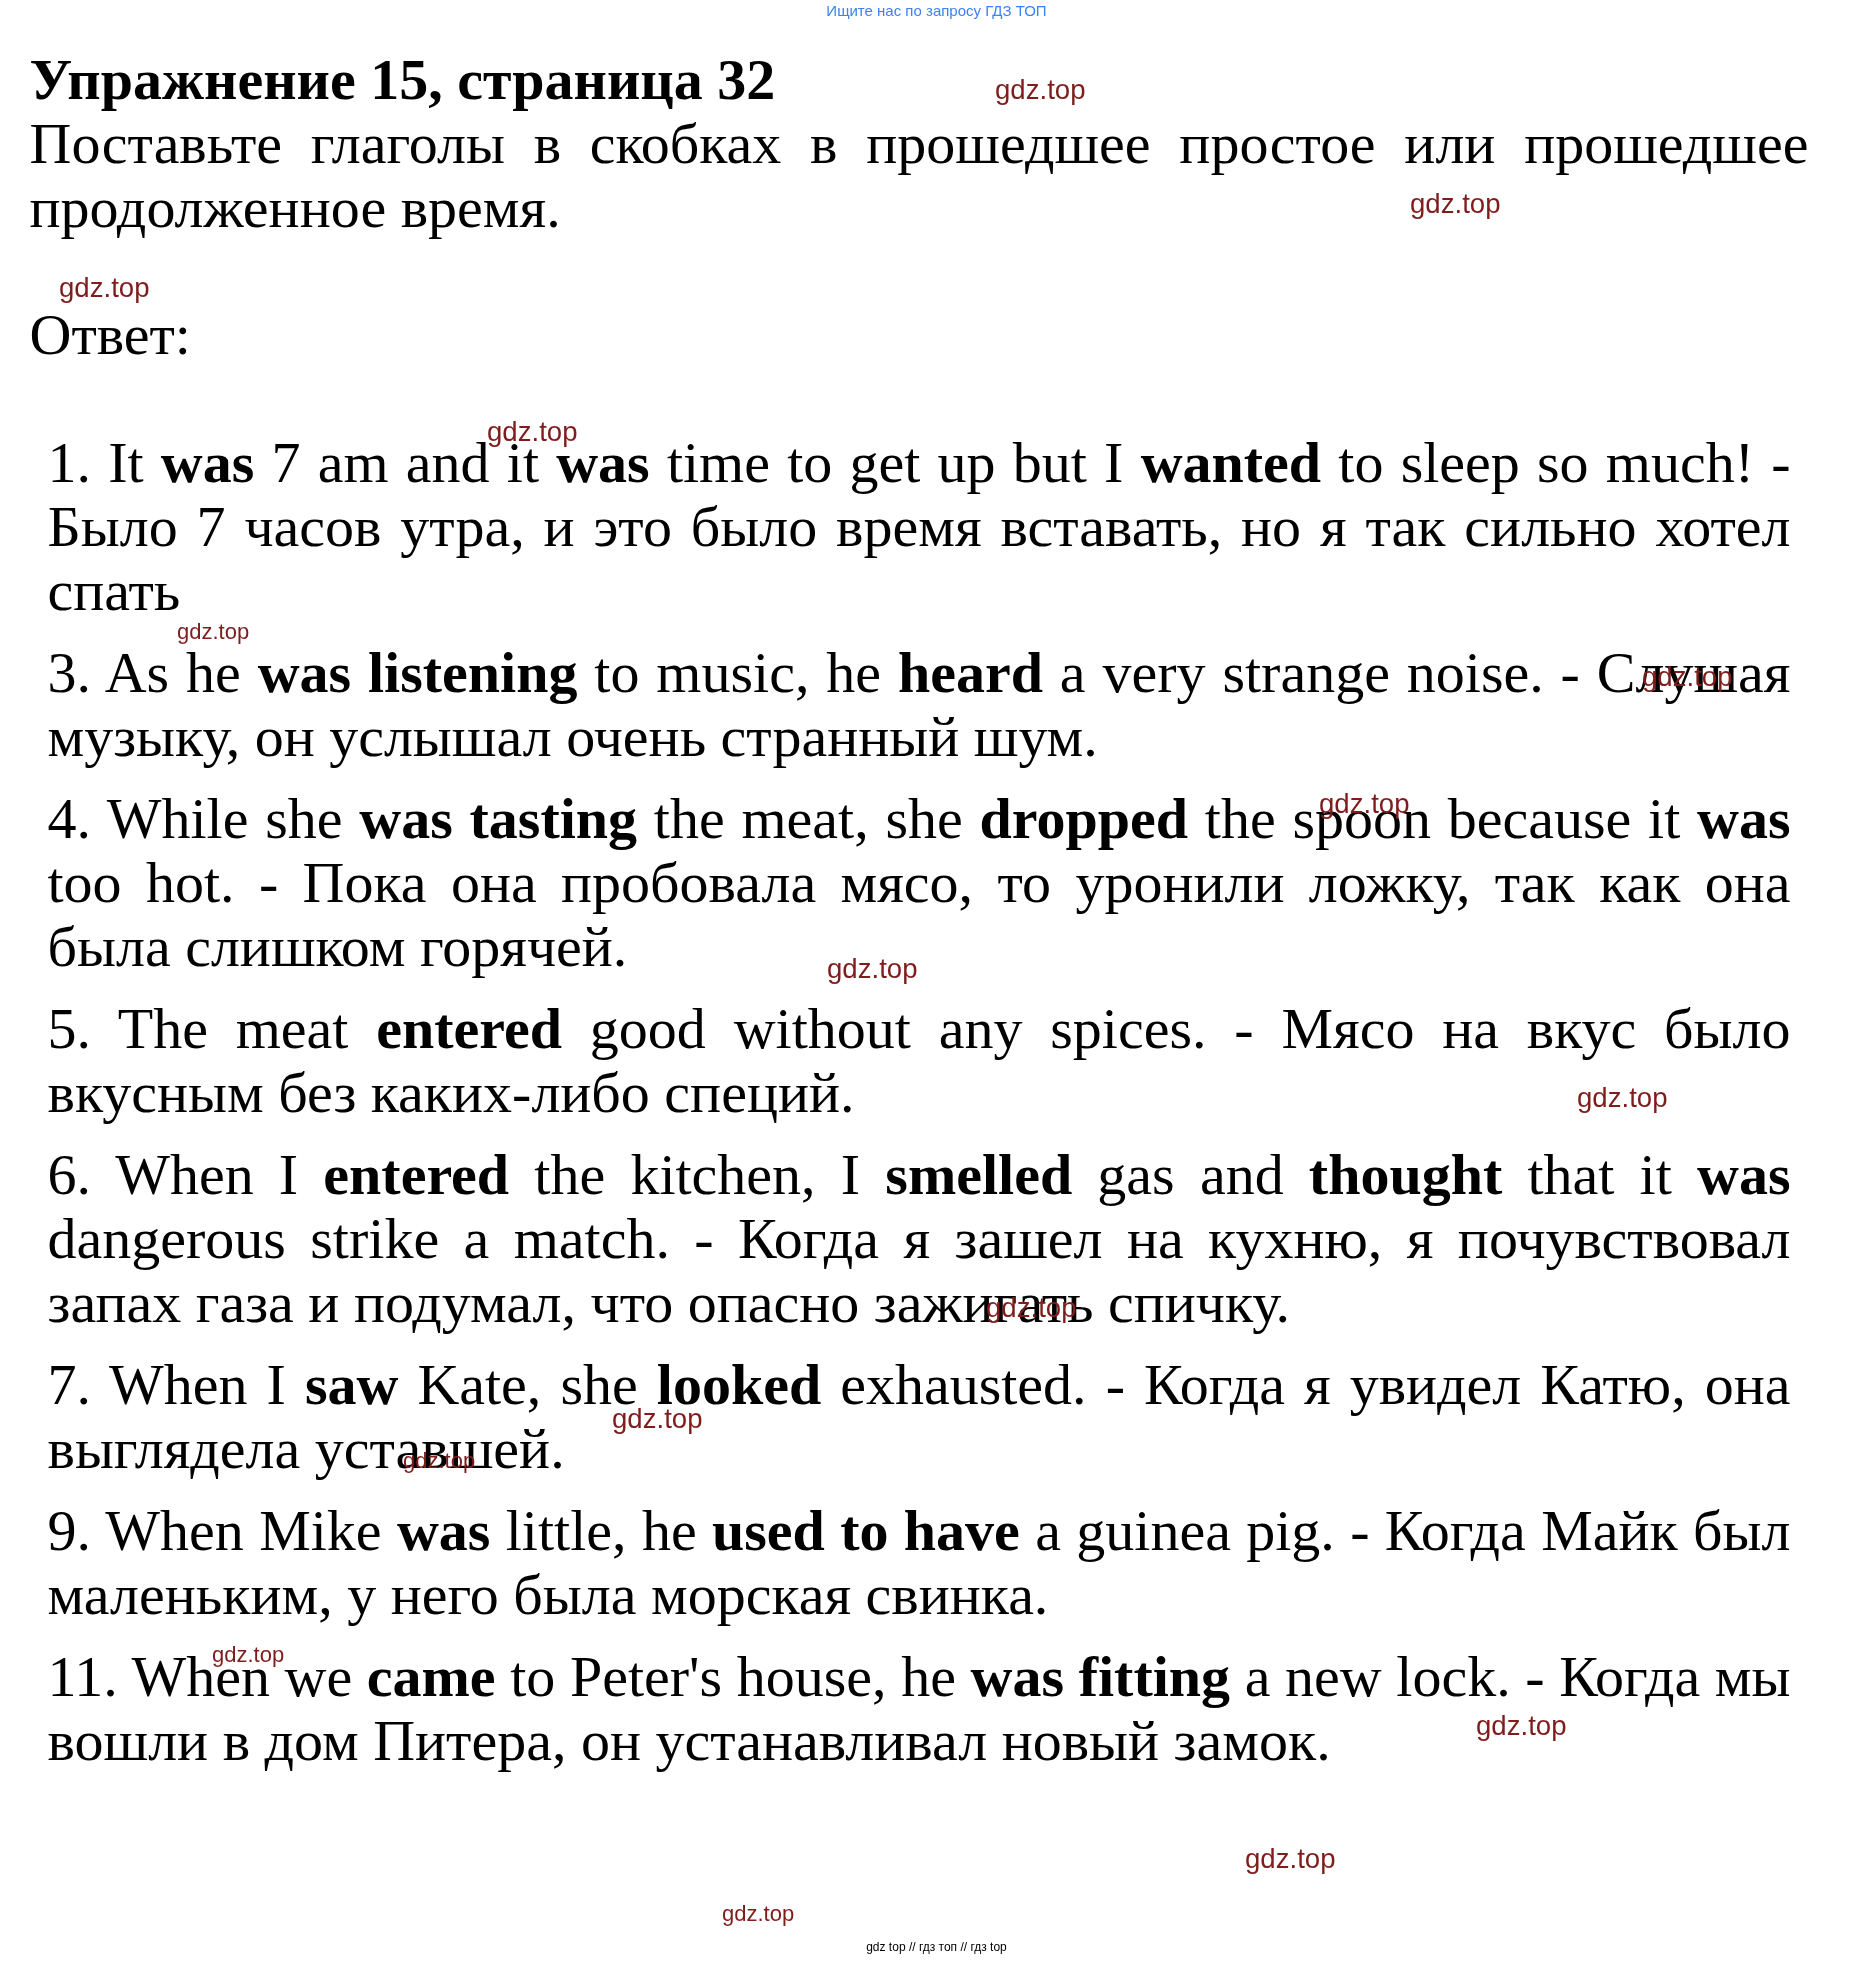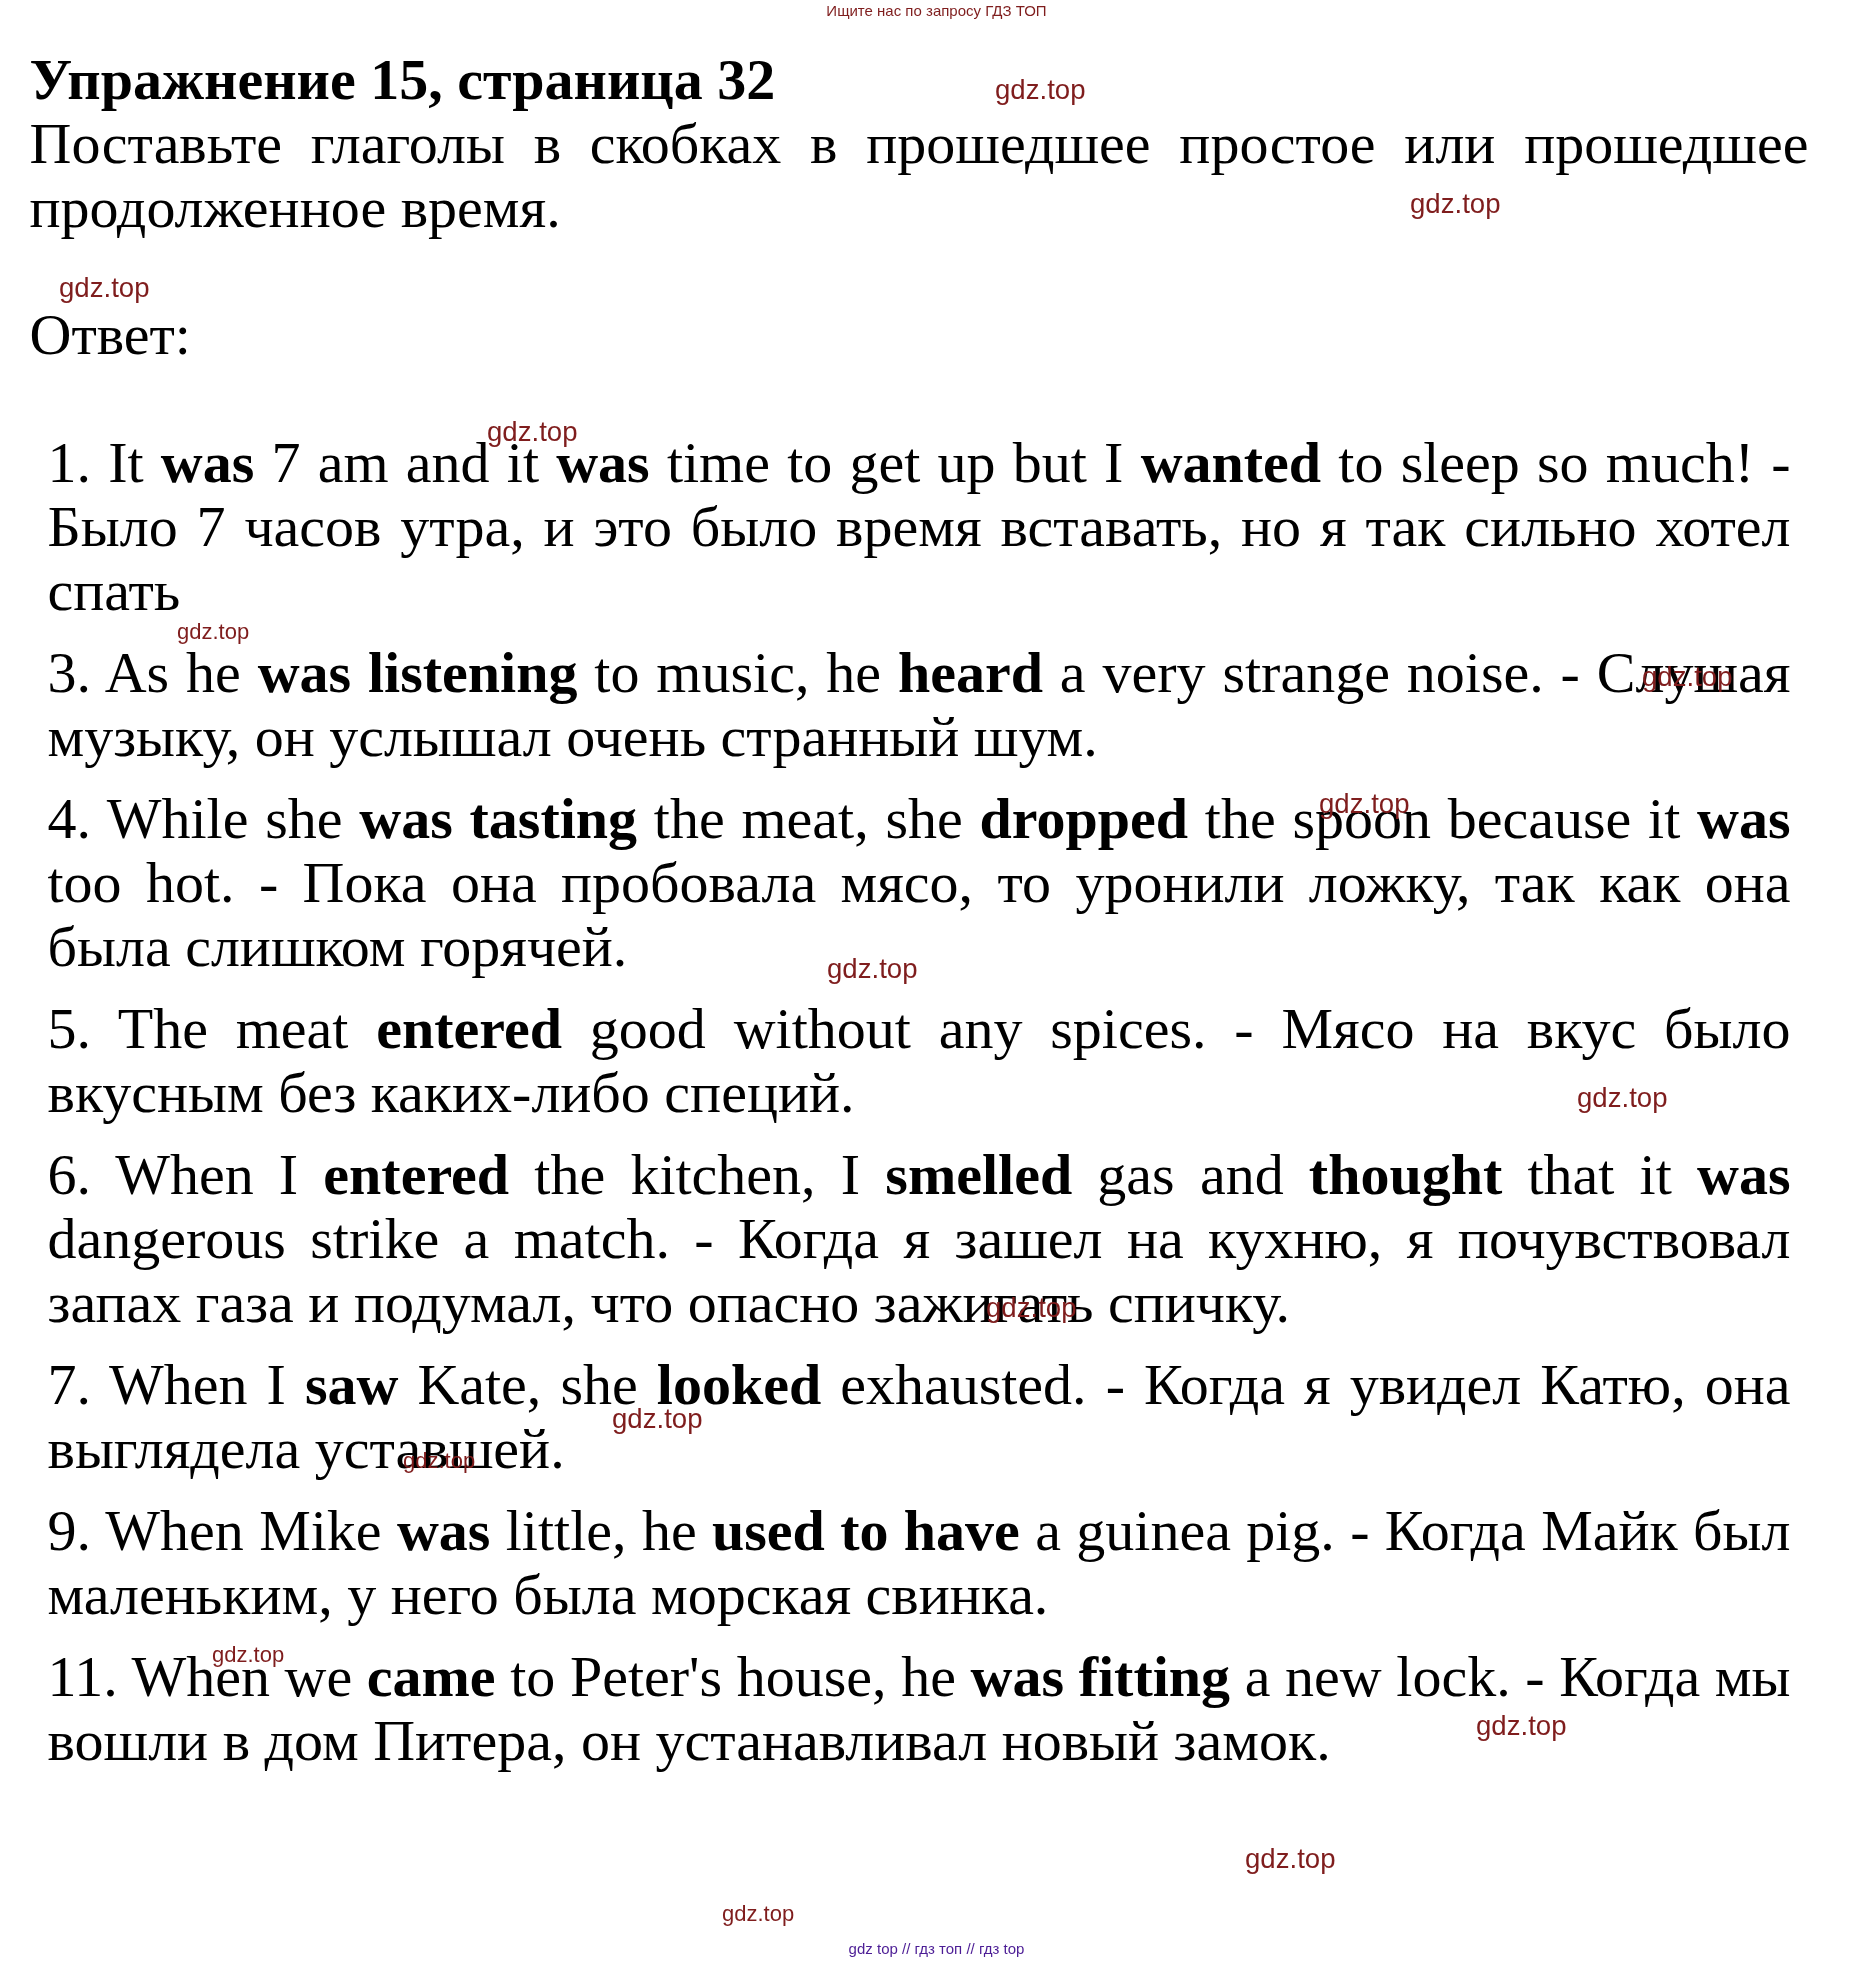--- a/index.html
+++ b/index.html
@@ -2,25 +2,25 @@
 <html style="font-size:15px"><head>
 <meta charset="utf-8">
 <style>
   html, body { margin: 0; padding: 0; background: #ffffff; }
   body {
     width: 1873px; height: 1966px; position: relative; overflow: hidden;
     font-family: "Liberation Serif", serif; color: #000;
   }
   .top-banner {
     position: absolute; top: 1.9px; left: 0; width: 1873px; text-align: center;
-    font-family: "Liberation Sans", sans-serif; font-size: 15px; color: #7f1d1d;
+    font-family: "Liberation Sans", sans-serif; font-size: 15px; color: #3b82f6;
   }
   .bottom-banner {
     position: absolute; top: 1940px; left: 0; width: 1873px; text-align: center;
-    font-family: "Liberation Sans", sans-serif; font-size: 15px; color: #4c1d95;
+    font-family: "Liberation Sans", sans-serif; font-size: 12px; color: #000000;
   }
   .content {
     position: absolute; left: 29.5px; width: 1779px; top: 48px;
     font-size: 58px; line-height: 64px;
   }
   .title { font-weight: bold; font-size: 58px; line-height: 64px; margin: 0; height: 64px; }
   .task { text-align: justify; text-align-last: left; margin: 0; }
   .answer-label { margin-top: 63px; height: 64px; }
   .answers { margin-top: 64px; }
   .item { text-align: justify; text-align-last: left; margin: 18px; }

